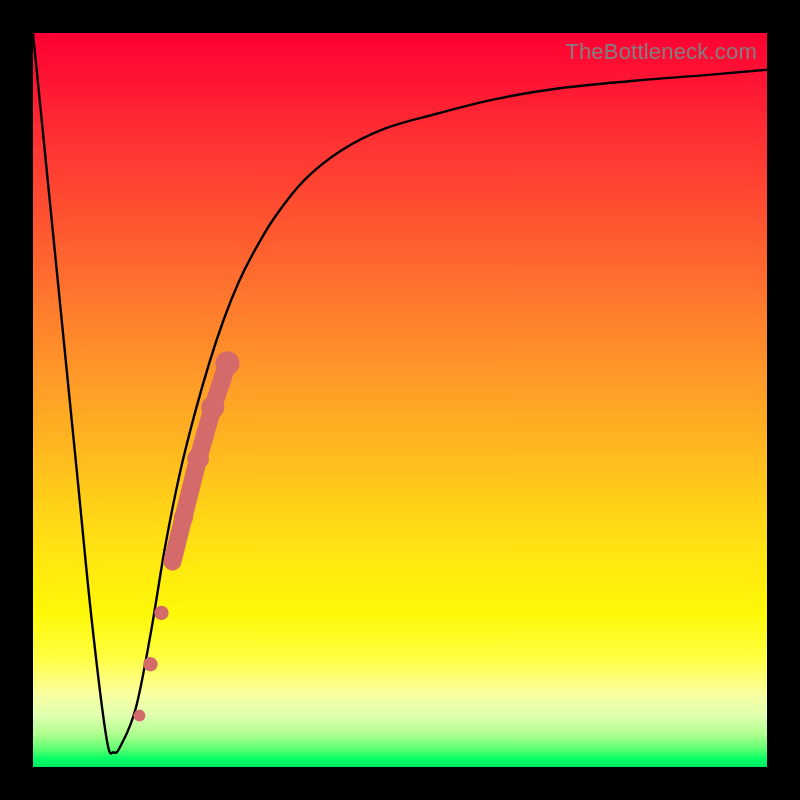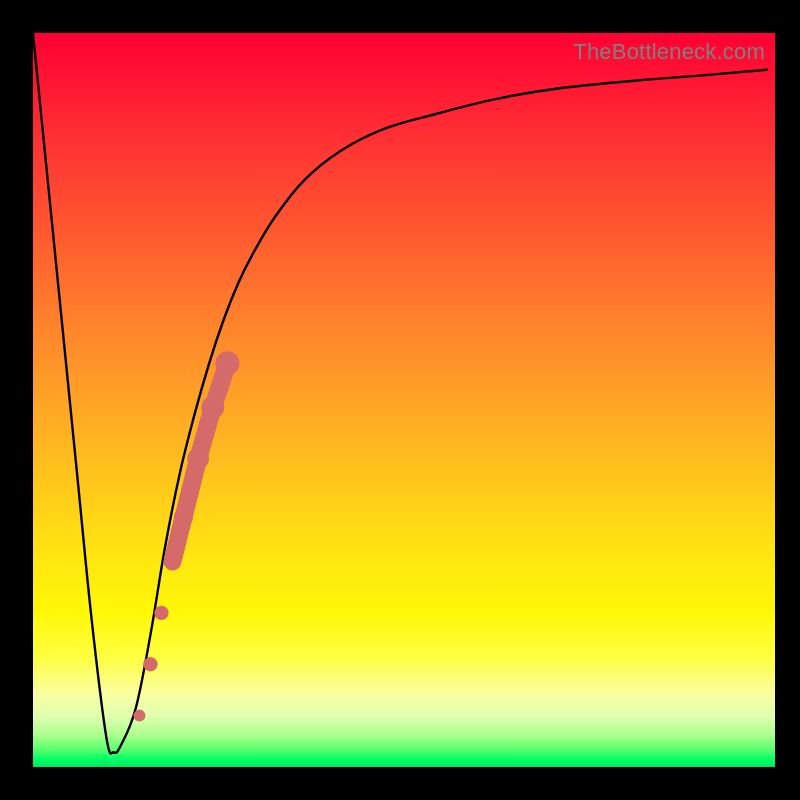--- a/index.html
+++ b/index.html
@@ -35,21 +35,20 @@
       #ffe810 72%,
       #fff808 79%,
       #ffff40 85%,
       #faffa0 90%,
       #e0ffb0 93%,
       #b0ff90 95.5%,
       #60ff70 97.5%,
       #00ff66 99%,
       #00e860 100%
     );
-    padding-left: 8px;
   }
   .watermark {
     position: absolute;
     top: 6px;
     right: 10px;
     color: #808080;
     font-size: 22px;
     letter-spacing: 0.2px;
     font-weight: 400;
     user-select: none;

